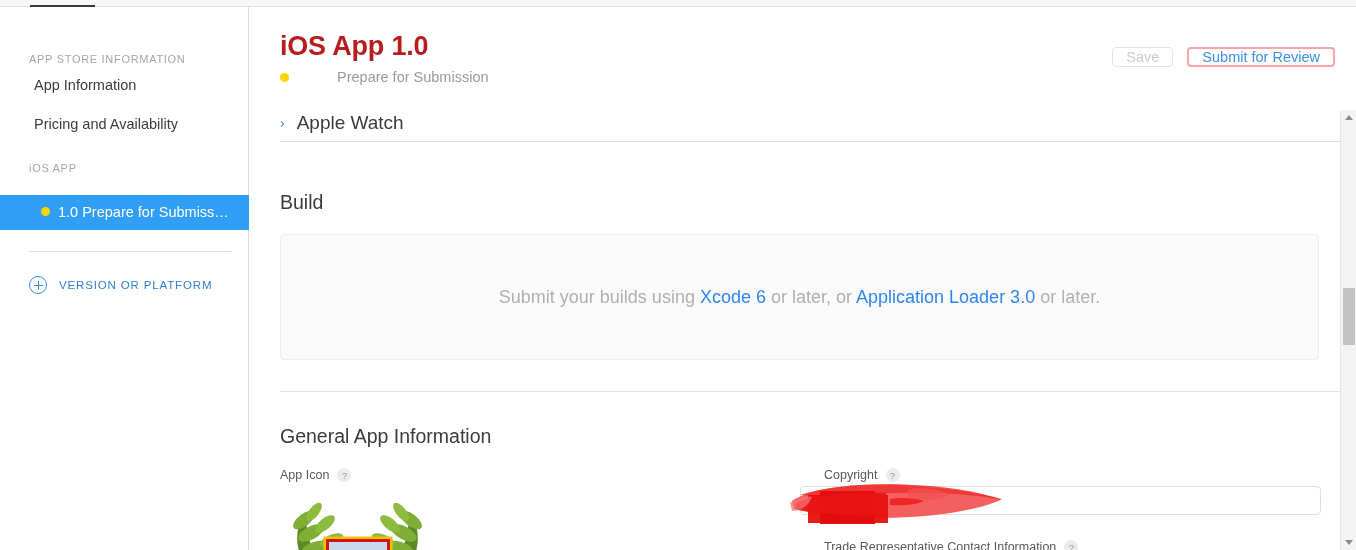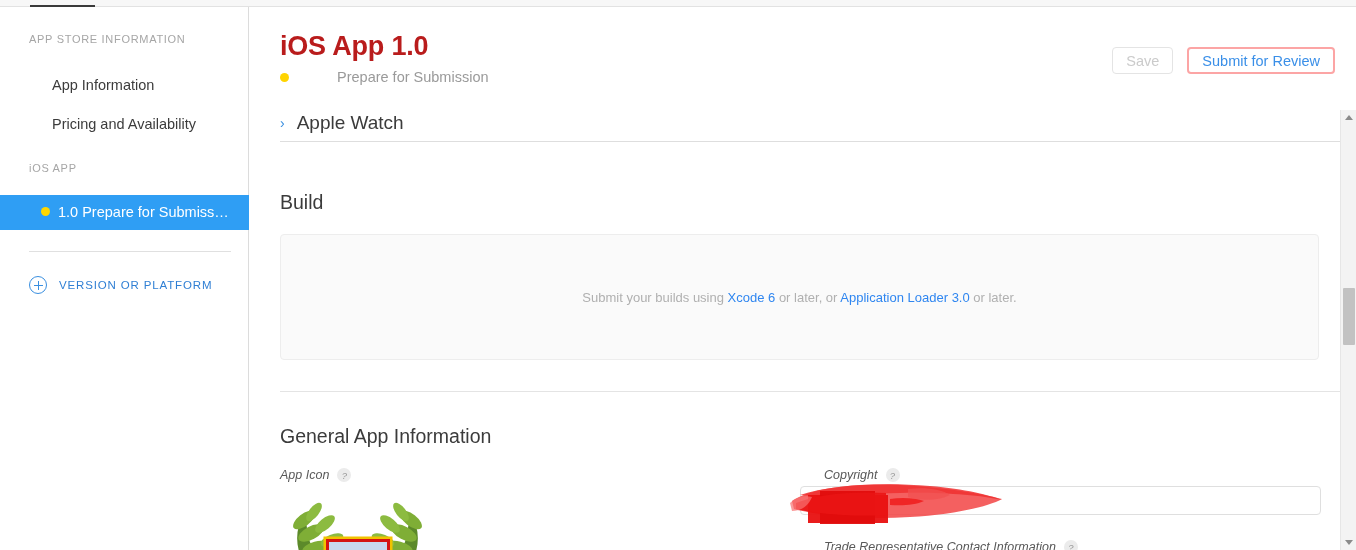--- a/index.html
+++ b/index.html
@@ -50,32 +50,32 @@
 
   .side-group-label {
     position: absolute;
     left: 29px;
     font-size: 11px;
     letter-spacing: 0.7px;
     color: #a6a6a6;
     font-weight: 400;
     white-space: nowrap;
   }
-  .side-group-label.g1 { top: 26px; text-align: center; }
+  .side-group-label.g1 { top: 46px; text-align: center; }
   .side-group-label.g2 { top: 155px; }
 
   .side-item {
     position: absolute;
     left: 0;
     width: 249px;
     height: 31px;
     line-height: 31px;
     font-size: 14.5px;
     color: #3c3c3c;
-    padding-left: 52px;
+    padding-left: 34px;
     white-space: nowrap;
     cursor: pointer;
   }
   .side-item.i1 { top: 63px; }
   .side-item.i2 { top: 102px; }
 
   .side-item.selected {
     top: 188px;
     background: #2f9ef4;
     color: #ffffff;
@@ -172,21 +172,21 @@
 
   .header-actions {
     position: absolute;
     right: 21px;
     top: 40px;
     display: flex;
     align-items: center;
     gap: 14px;
   }
   .btn {
-    height: 27px;
+    height: 20px;
     border-radius: 4px;
     font-size: 14.5px;
     font-family: "Liberation Sans", sans-serif;
     background: #ffffff;
     display: flex;
     align-items: center;
     justify-content: center;
     padding: 0 13px;
     white-space: nowrap;
   }
@@ -253,21 +253,21 @@
     width: 1039px;
     height: 126px;
     background: #fafafa;
     border: 1px solid #ededed;
     border-radius: 4px;
     display: flex;
     align-items: center;
     justify-content: center;
   }
   .build-msg {
-    font-size: 13px;
+    font-size: 18px;
     color: #b0b0b0;
     white-space: nowrap;
   }
   .build-msg a {
     color: #2f86f0;
     text-decoration: none;
     cursor: pointer;
   }
 
   .divider {
@@ -280,21 +280,20 @@
   }
 
   
   .field-label {
     position: absolute;
     font-size: 12.5px;
     color: #585858;
     display: flex;
     align-items: flex-end;
     white-space: nowrap;
-    font-style: italic;
   }
   .help-badge {
     display: inline-flex;
     align-items: center;
     justify-content: center;
     width: 14px; height: 14px;
     border-radius: 50%;
     background: #ebebeb;
     color: #9a9a9a;
     font-size: 9.5px;

